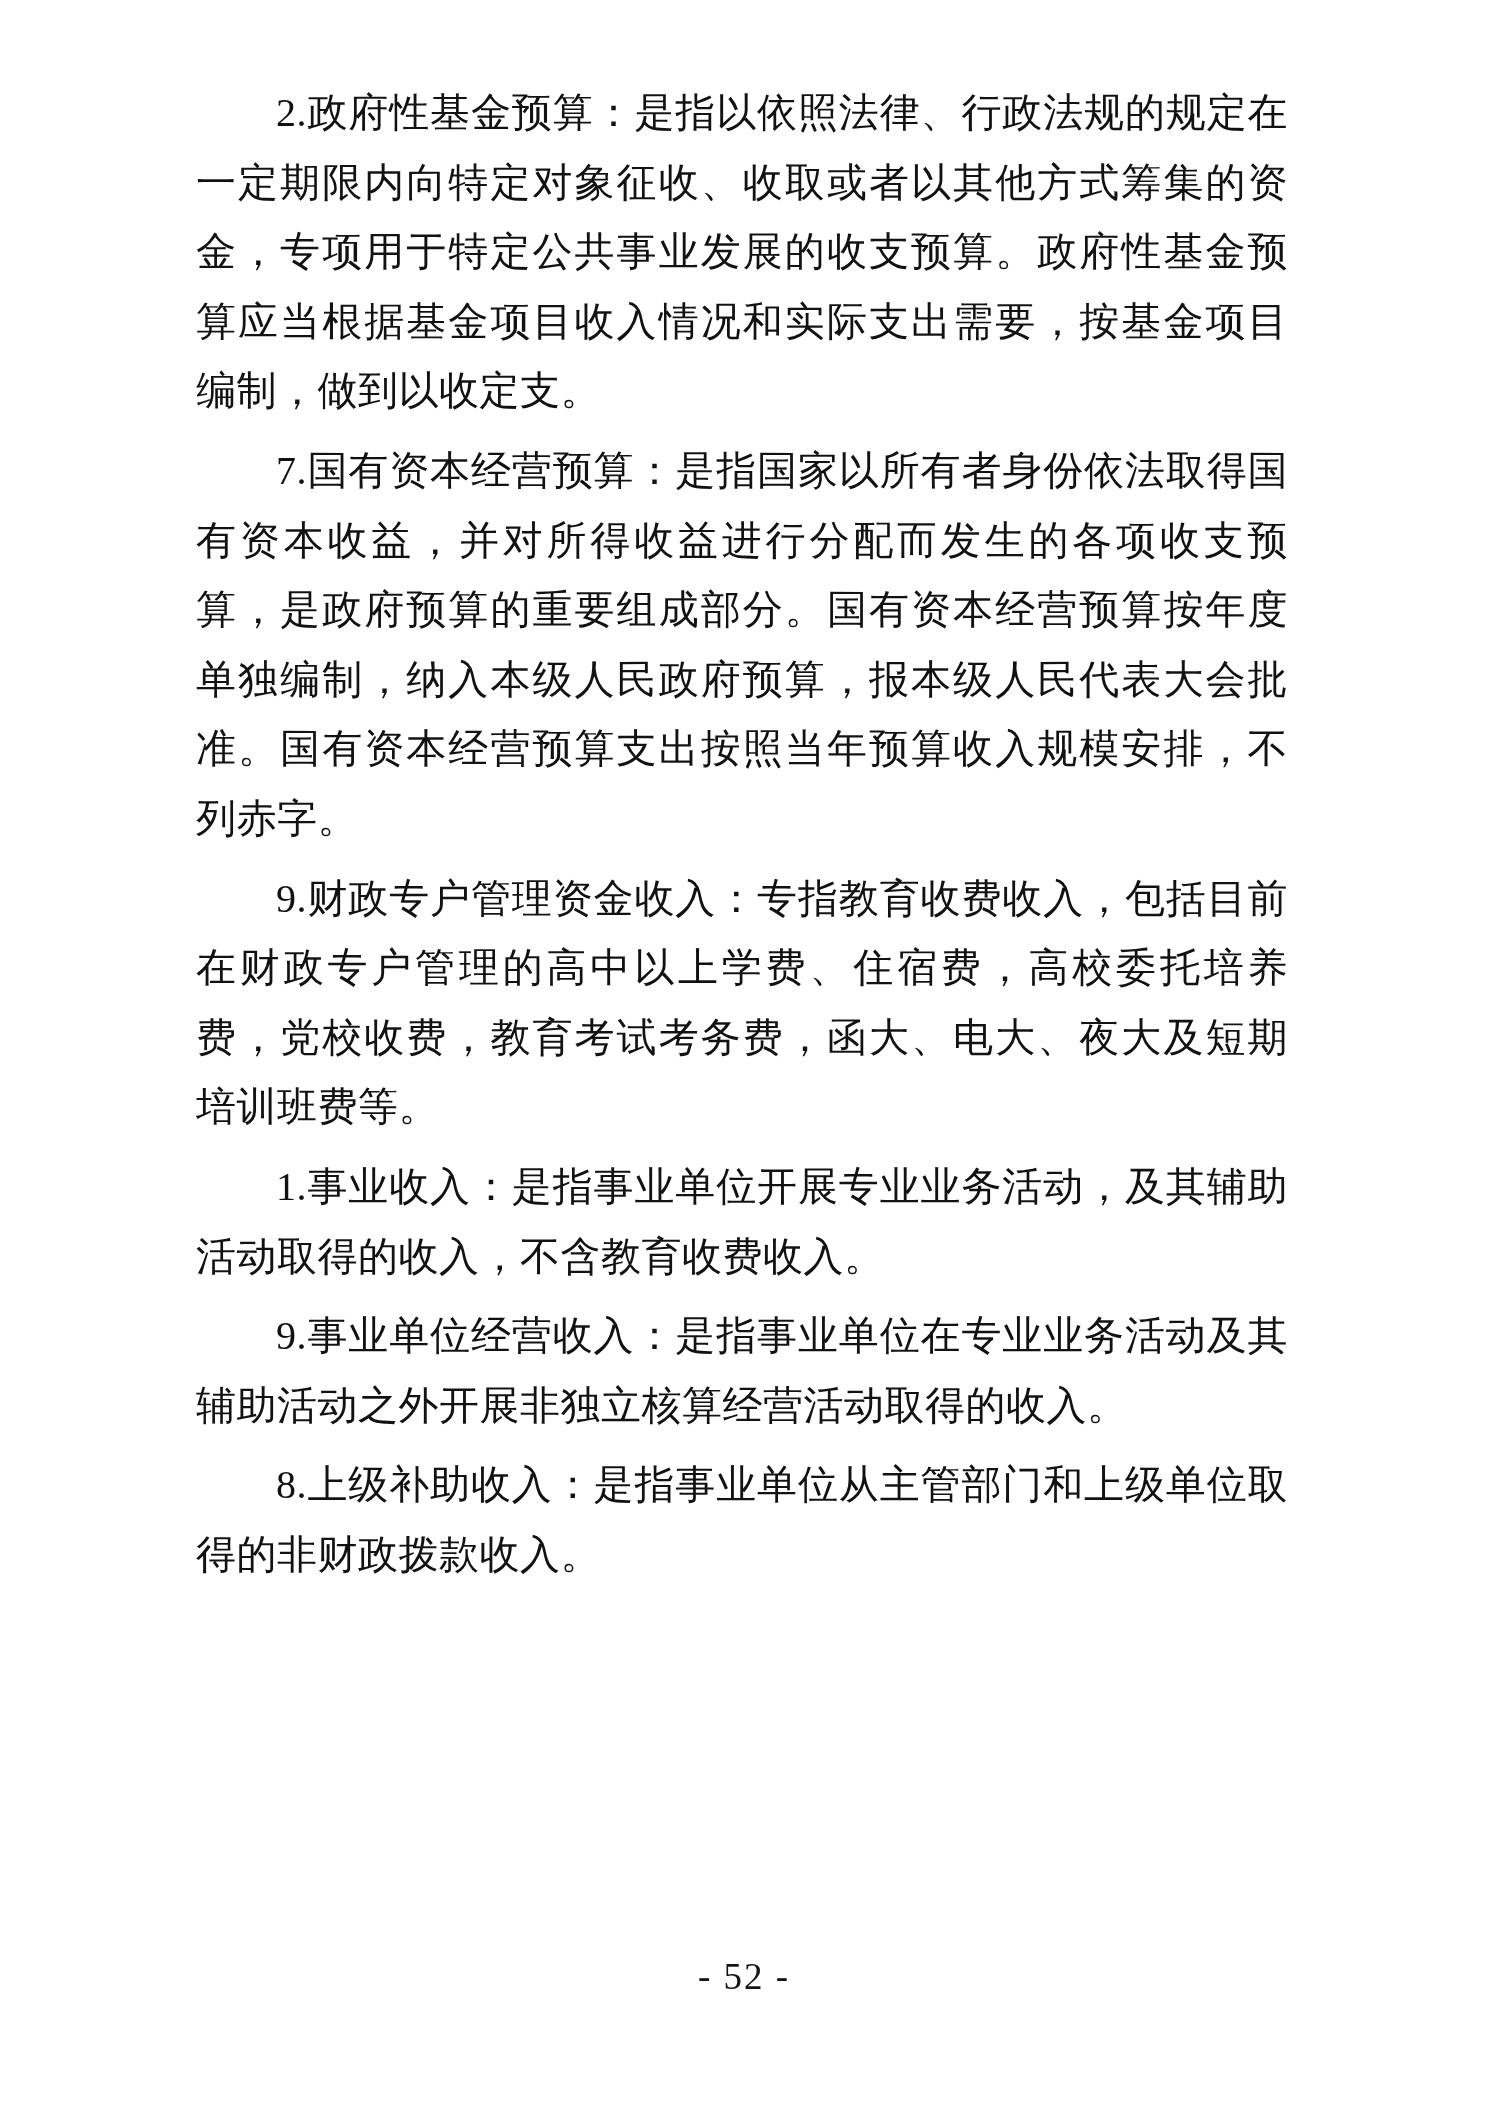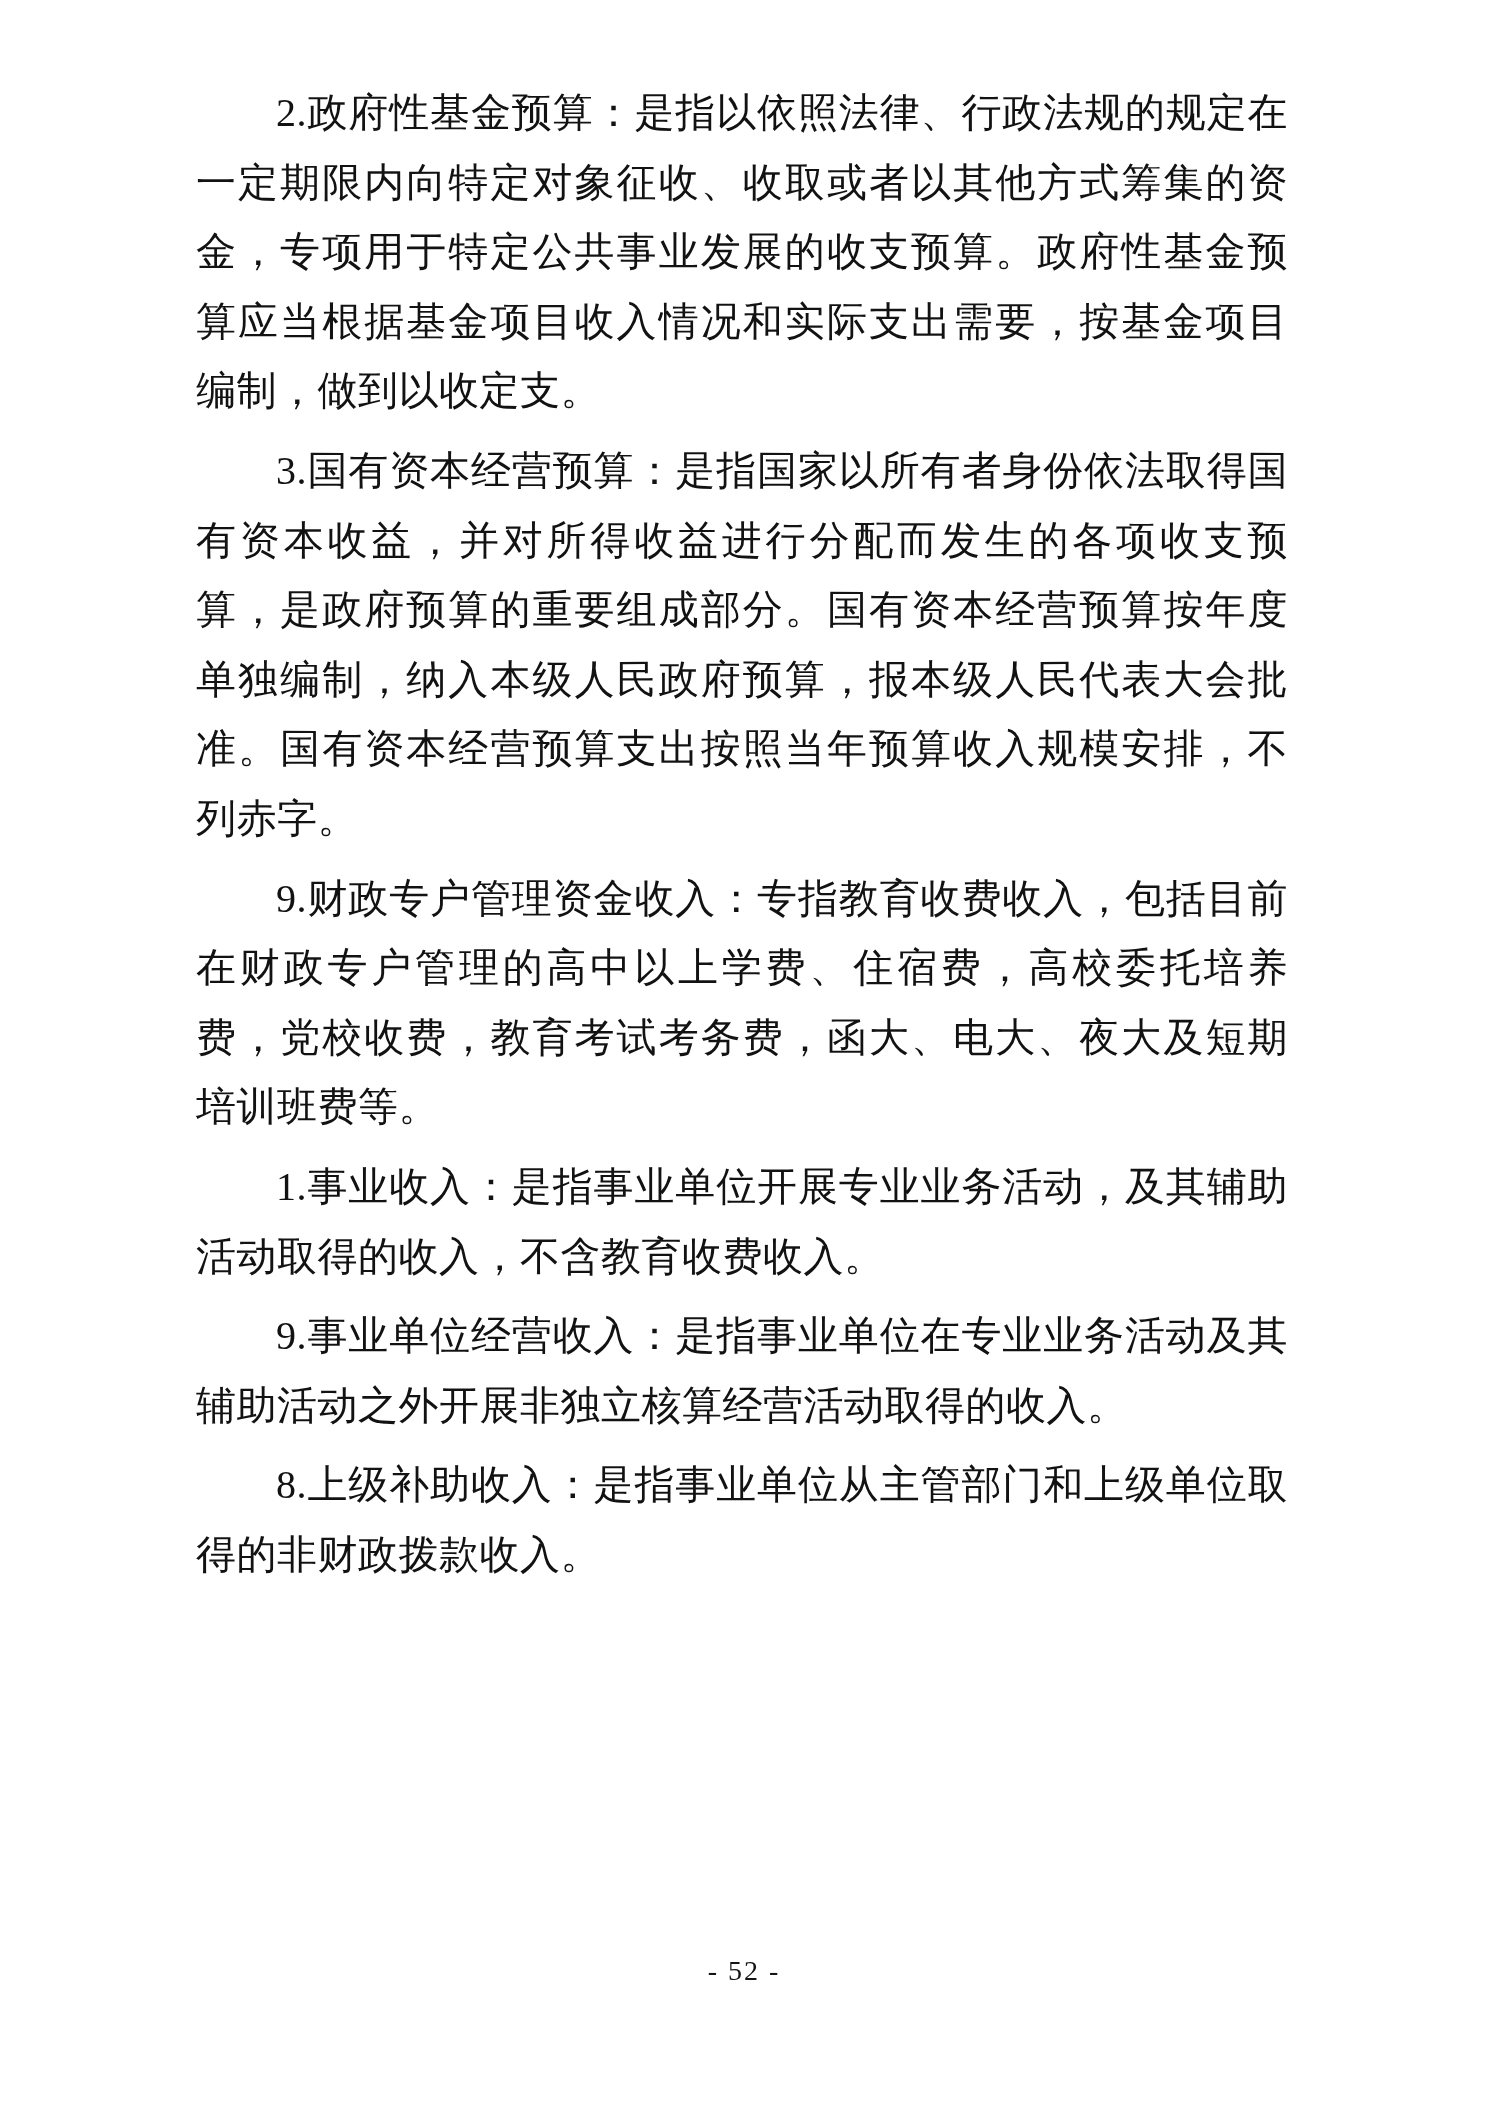--- a/index.html
+++ b/index.html
@@ -33,31 +33,31 @@
     letter-spacing: 0.5px;
     font-weight: 500;
   }
   .page-number {
     position: absolute;
     left: 0;
     right: 0;
     top: 1955px;
     text-align: center;
     font-family: "Liberation Serif", "DejaVu Serif", serif;
-    font-size: 28px;
+    font-size: 37px;
     color: #141414;
     letter-spacing: 2px;
   }
 </style>
 </head>
 <body>
 
 <div class="page">
   <div class="content">
     <p class="para">2.政府性基金预算：是指以依照法律、行政法规的规定在一定期限内向特定对象征收、收取或者以其他方式筹集的资金，专项用于特定公共事业发展的收支预算。政府性基金预算应当根据基金项目收入情况和实际支出需要，按基金项目编制，做到以收定支。</p>
-    <p class="para">3.国有资本经营预算：是指国家以所有者身份依法取得国有资本收益，并对所得收益进行分配而发生的各项收支预算，是政府预算的重要组成部分。国有资本经营预算按年度单独编制，纳入本级人民政府预算，报本级人民代表大会批准。国有资本经营预算支出按照当年预算收入规模安排，不列赤字。</p>
+    <p class="para">7.国有资本经营预算：是指国家以所有者身份依法取得国有资本收益，并对所得收益进行分配而发生的各项收支预算，是政府预算的重要组成部分。国有资本经营预算按年度单独编制，纳入本级人民政府预算，报本级人民代表大会批准。国有资本经营预算支出按照当年预算收入规模安排，不列赤字。</p>
     <p class="para">9.财政专户管理资金收入：专指教育收费收入，包括目前在财政专户管理的高中以上学费、住宿费，高校委托培养费，党校收费，教育考试考务费，函大、电大、夜大及短期培训班费等。</p>
     <p class="para">1.事业收入：是指事业单位开展专业业务活动，及其辅助活动取得的收入，不含教育收费收入。</p>
     <p class="para">9.事业单位经营收入：是指事业单位在专业业务活动及其辅助活动之外开展非独立核算经营活动取得的收入。</p>
     <p class="para">8.上级补助收入：是指事业单位从主管部门和上级单位取得的非财政拨款收入。</p>
   </div>
   <div class="page-number">- 52 -</div>
 </div>
 
 </body></html>

